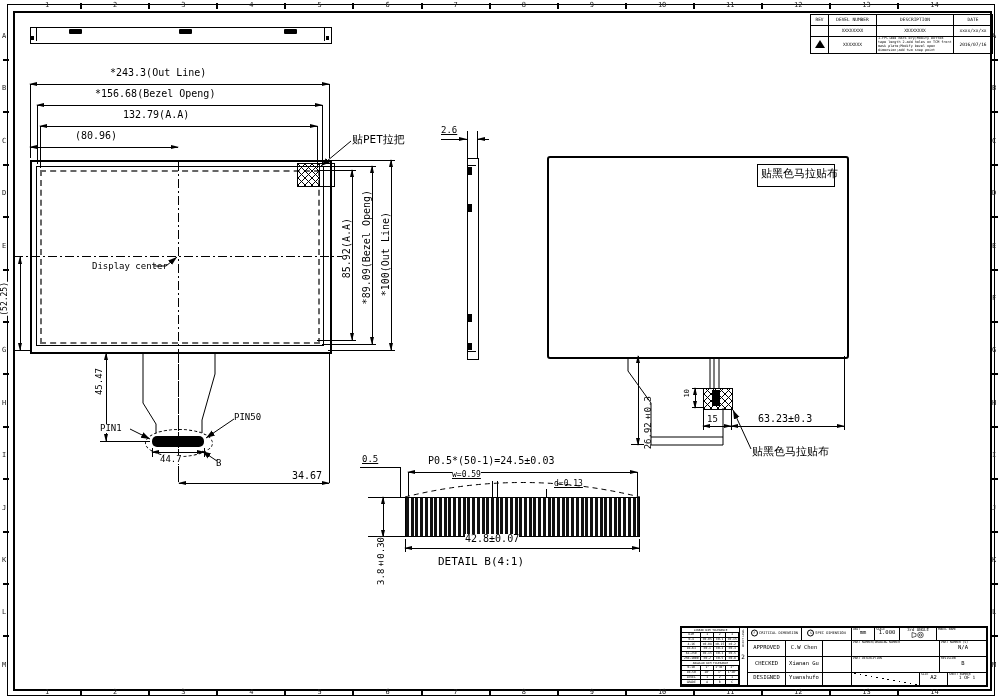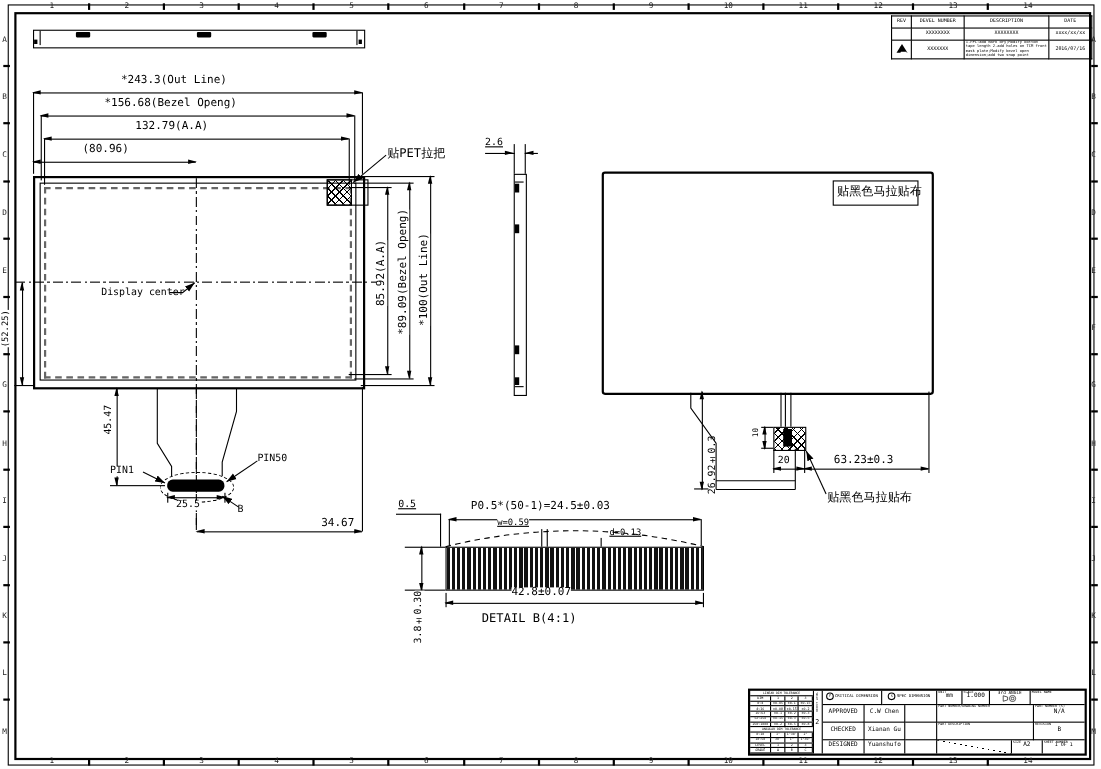--- a/index.html
+++ b/index.html
@@ -225,21 +225,21 @@
     <div class="dashellipse" style="left:145px;top:429px;width:66px;height:26px;"></div>
     <div class="cl-v" style="left:178px;top:352px;height:131px;"></div>
     <div class="lh" style="left:100px;top:441px;width:50px;"></div>
     <div class="dim-v" style="left:106px;top:353px;height:88px;"></div>
     <div class="dtxt-v" style="left:95px;top:368px;font-size:9px;">45.47</div>
     <div class="dtxt" style="left:100px;top:424px;font-size:9px;">PIN1</div>
     <div class="dtxt" style="left:234px;top:413px;font-size:9px;">PIN50</div>
     <div class="lv" style="left:152px;top:448px;height:9px;"></div>
     <div class="lv" style="left:204px;top:448px;height:9px;"></div>
     <div class="dim-h" style="left:152px;top:452px;width:52px;"></div>
-    <div class="dtxt" style="left:160px;top:455px;font-size:9px;">25.5</div>
+    <div class="dtxt" style="left:160px;top:455px;font-size:9px;">44.7</div>
     <div class="dtxt" style="left:216px;top:459px;font-size:9px;">B</div>
     <div class="lv" style="left:329px;top:352px;height:131px;"></div>
     <div class="dim-h" style="left:179px;top:483px;width:150px;"></div>
     <div class="dtxt" style="left:292px;top:471px;">34.67</div>
   </div>
 
   <div>
     <div class="rect" style="left:467px;top:158px;width:10px;height:200px;border-width:1.5px;"></div>
     <div class="lh" style="left:468px;top:165px;width:8px;"></div>
     <div class="lh" style="left:468px;top:351px;width:8px;"></div>
@@ -267,21 +267,21 @@
     <div class="lh" style="left:692px;top:388px;width:11px;"></div>
     <div class="lh" style="left:692px;top:407px;width:11px;"></div>
     <div class="dim-v" style="left:695px;top:388px;height:20px;"></div>
     <div class="dtxt-v" style="left:684px;top:389px;font-size:7px;">10</div>
 
     <div class="lv" style="left:703px;top:409px;height:21px;"></div>
     <div class="lv" style="left:731px;top:409px;height:21px;"></div>
     <div class="lv" style="left:844px;top:356px;height:74px;"></div>
     <div class="dim-h" style="left:703px;top:426px;width:28px;"></div>
     <div class="dim-h" style="left:731px;top:426px;width:113px;"></div>
-    <div class="dtxt" style="left:707px;top:415px;font-size:9px;">20</div>
+    <div class="dtxt" style="left:707px;top:415px;font-size:9px;">15</div>
     <div class="dtxt" style="left:758px;top:414px;">63.23±0.3</div>
 
     <div class="lh" style="left:631px;top:444px;width:21px;"></div>
     <div class="dim-v" style="left:638px;top:356px;height:89px;"></div>
     <div class="dtxt-v" style="left:644px;top:396px;font-size:9px;">26.92±0.3</div>
 
     <div class="dtxt" style="left:752px;top:446px;font-size:11px;">贴黑色马拉贴布</div>
   </div>
 
   <div>

